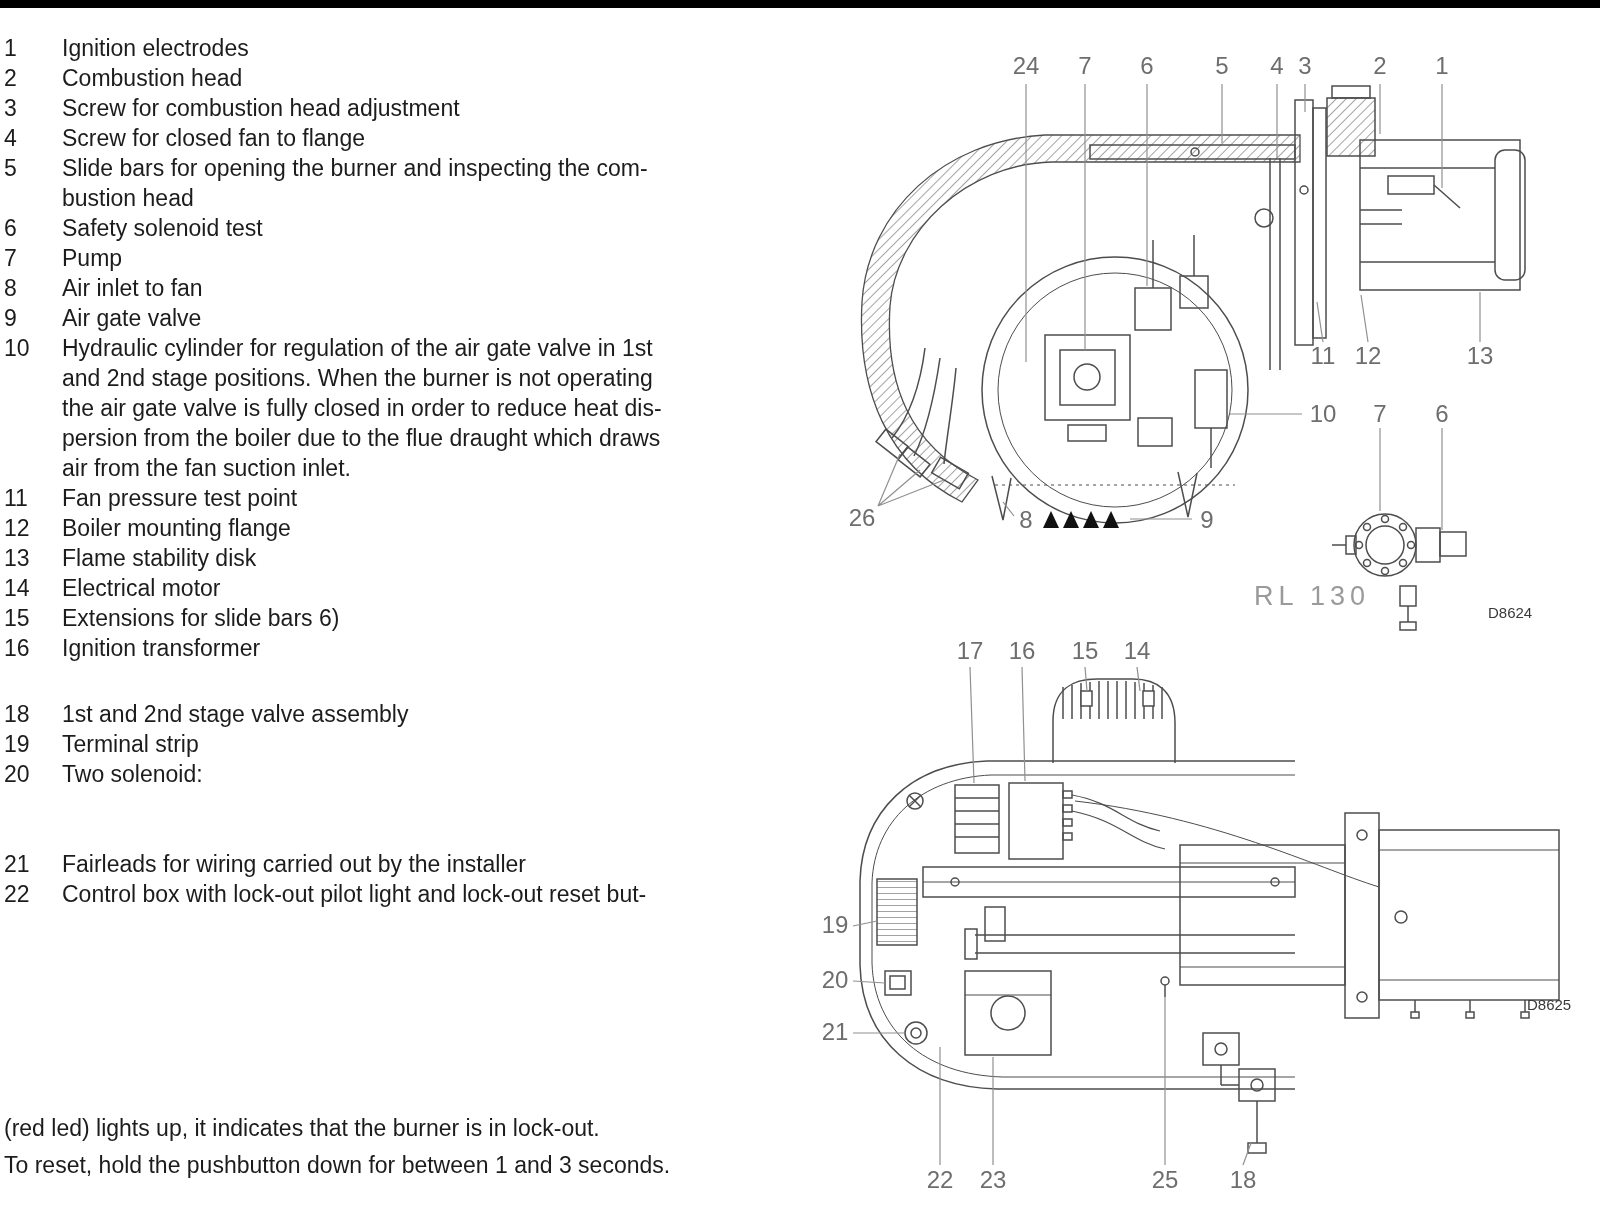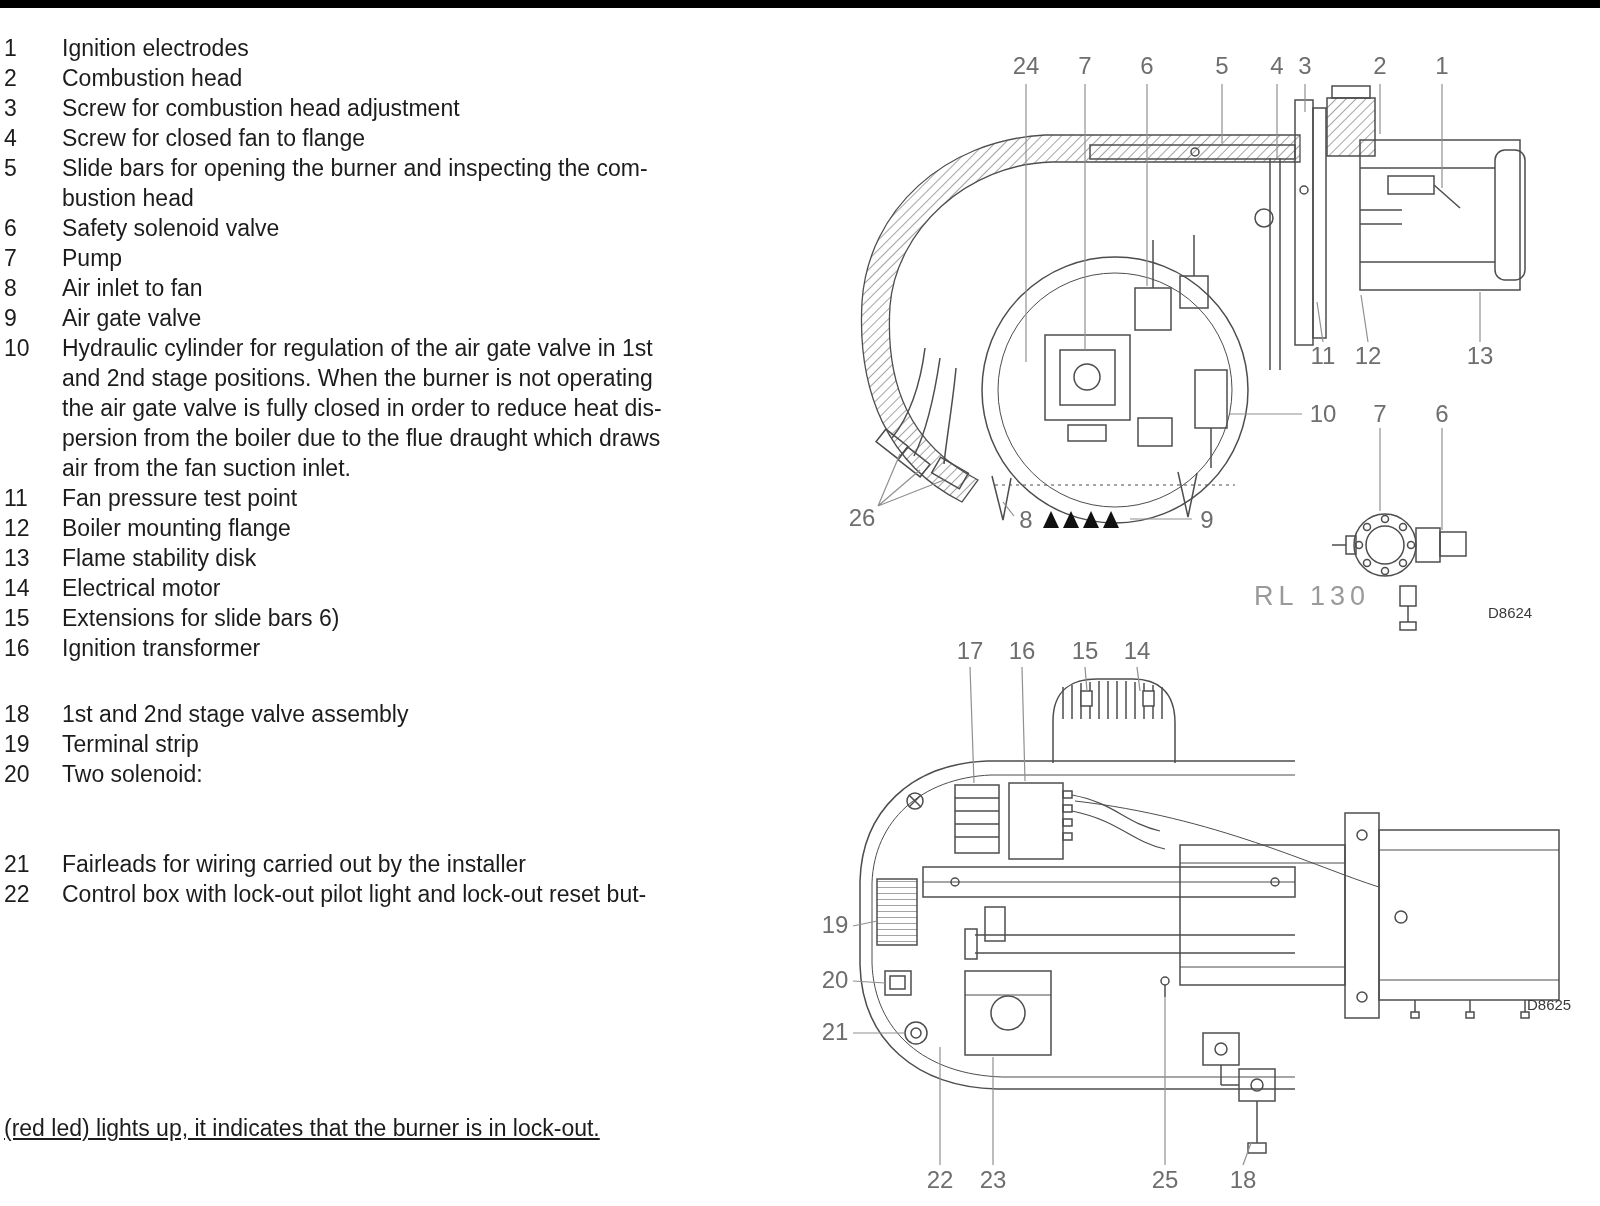--- a/index.html
+++ b/index.html
@@ -19,21 +19,21 @@
     position:absolute; top:33px; left:4px; width:772px;
     font-size:23px; line-height:30px;
   }
   .row { display:flex; }
   .row .num { flex:0 0 58px; width:58px; }
   .row .desc { white-space:pre-line; flex:1 1 auto; }
   .gap36 { margin-top:36px; }
   .gap60 { margin-top:60px; }
   .footer-note {
     position:absolute; left:4px; top:1110px; width:790px;
-    font-size:23px; line-height:37px;text-decoration:underline;
+    font-size:23px; line-height:37px;
   }
   .diagram { position:absolute; }
   #diag-top { left:840px; top:40px; }
   #diag-bottom { left:815px; top:635px; }
   svg text { font-family:"Liberation Sans", sans-serif; }
   .callout { font-size:24px; fill:#6e6e6e; }
   .model  { font-size:27px; fill:#9a9a9a; letter-spacing:5px; }
   .fig-id { font-size:15px; fill:#3a3a3a; }
 </style>
 </head>
@@ -58,21 +58,21 @@
       <span class="num">4</span>
       <span class="desc">Screw for closed fan to flange</span>
     </div>
   <div class="row">
       <span class="num">5</span>
       <span class="desc">Slide bars for opening the burner and inspecting the com-
 bustion head</span>
     </div>
   <div class="row">
       <span class="num">6</span>
-      <span class="desc">Safety solenoid valve</span>
+      <span class="desc">Safety solenoid test</span>
     </div>
   <div class="row">
       <span class="num">7</span>
       <span class="desc">Pump</span>
     </div>
   <div class="row">
       <span class="num">8</span>
       <span class="desc">Air inlet to fan</span>
     </div>
   <div class="row">
@@ -128,20 +128,21 @@
       <span class="desc">Fairleads for wiring carried out by the installer</span>
     </div>
   <div class="row">
       <span class="num">22</span>
       <span class="desc">Control box with lock-out pilot light and lock-out reset but-</span>
     </div>
 </div>
 
 <div class="footer-note">
   <div>(red led) lights up, it indicates that the burner is in lock-out.</div>
+  <div>To reset, hold the pushbutton down for between 1 and 3 seconds.</div>
 </div>
 
 <svg id="diag-top" class="diagram" width="720" height="595" viewBox="0 0 720 595">
   <defs>
     <pattern id="hatchA" patternUnits="userSpaceOnUse" width="7" height="7" patternTransform="rotate(45)">
       <line x1="0" y1="0" x2="0" y2="7" stroke="#666" stroke-width="1.2"></line>
     </pattern>
   </defs>
 
   <g stroke="#4d4d4d" stroke-width="1.5" fill="none">

